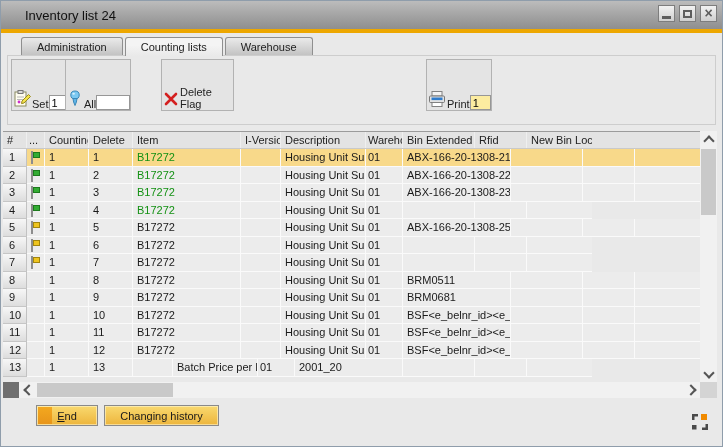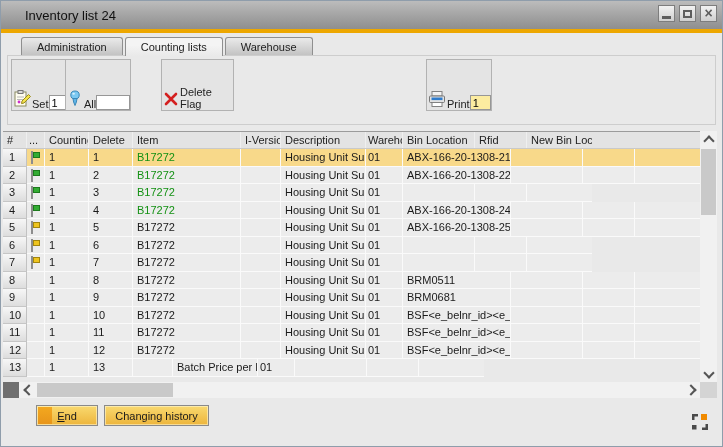--- a/index.html
+++ b/index.html
@@ -161,21 +161,21 @@
   <div class="table">
     <div class="thead" id="thead">
         <div class="hcell c0">#</div>
         <div class="hcell c1">...</div>
         <div class="hcell c2">Counting</div>
         <div class="hcell c3">Delete</div>
         <div class="hcell c4">Item</div>
         <div class="hcell c5">I-Version</div>
         <div class="hcell c6">Description</div>
         <div class="hcell c7">Warehouse</div>
-        <div class="hcell c9">Bin Location</div>
+        <div class="hcell c9">Bin Extended</div>
         <div class="hcell c10">Rfid</div>
         <div class="hcell c11">New Bin Location</div>
       </div>
     <div id="tbody">
         <div class="row selected">
       <div class="cell num c0">1</div>
       <div class="cell c1"><span class="flag flag-green"></span></div>
       <div class="cell c2">1</div>
       <div class="cell c3">1</div>
       <div class="cell c4"><span class="item-text green-item">B17272</span></div>
@@ -203,34 +203,34 @@
     </div>
         <div class="row">
       <div class="cell num c0">3</div>
       <div class="cell c1"><span class="flag flag-green"></span></div>
       <div class="cell c2">1</div>
       <div class="cell c3">3</div>
       <div class="cell c4"><span class="item-text green-item">B17272</span></div>
       <div class="cell c5"></div>
       <div class="cell c6">Housing Unit Subassembl</div>
       <div class="cell c7">01</div>
+      <div class="cell c8">ABX-166-20-1308-23</div>
       <div class="cell c9"></div>
       <div class="cell c10"></div>
       <div class="cell c11"></div>
     </div>
         <div class="row">
       <div class="cell num c0">4</div>
       <div class="cell c1"><span class="flag flag-green"></span></div>
       <div class="cell c2">1</div>
       <div class="cell c3">4</div>
       <div class="cell c4"><span class="item-text green-item">B17272</span></div>
       <div class="cell c5"></div>
       <div class="cell c6">Housing Unit Subassembl</div>
       <div class="cell c7">01</div>
-      <div class="cell c8">ABX-166-20-1308-24</div>
       <div class="cell c9"></div>
       <div class="cell c10"></div>
       <div class="cell c11"></div>
     </div>
         <div class="row">
       <div class="cell num c0">5</div>
       <div class="cell c1"><span class="flag flag-yellow"></span></div>
       <div class="cell c2">1</div>
       <div class="cell c3">5</div>
       <div class="cell c4"><span class="item-text">B17272</span></div>
@@ -339,20 +339,21 @@
       <div class="cell c11"></div>
     </div>
         <div class="row">
       <div class="cell num c0">13</div>
       <div class="cell c1"></div>
       <div class="cell c2">1</div>
       <div class="cell c3">13</div>
       <div class="cell c5"></div>
       <div class="cell c6">Batch Price per Batch</div>
       <div class="cell c7">01</div>
+      <div class="cell c8">2001_20</div>
       <div class="cell c9"></div>
       <div class="cell c10"></div>
       <div class="cell c11"></div>
     </div>
       </div>
   </div>
 
   <div class="vscroll">
     <div class="sb-btn" style="left:0;top:0;width:17px;height:16px;">
         <span class="chev up"></span>
@@ -371,21 +372,21 @@
     <div class="sb-thumb" style="left:34px;top:1px;width:136px;height:14px;"></div>
     <div class="sb-btn" style="right:0;top:0;width:16px;height:16px;">
         <span class="chev right"></span>
       </div>
   </div>
   <div class="sb-corner"></div>
 
   <div class="fbtn" id="end-btn" style="left:35px;width:62px;">
     <span class="btn-text first-underline">End</span>
   </div>
-  <div class="fbtn" style="left:103px;width:105px;text-align:right;">
+  <div class="fbtn" style="left:103px;width:115px;text-align:right;">
     <span class="btn-text">Changing history</span>
   </div>
 
   <div class="resize-grip">
     <svg width="18" height="18" viewBox="0 0 18 18">
       <rect x="10" y="1" width="6" height="6" fill="#f08a00"></rect>
       <path d="M1 1 h6 v2.5 h-3.5 v3.5 h-2.5 z" fill="#4a4a4a"></path>
       <path d="M17 17 h-6 v-2.5 h3.5 v-3.5 h2.5 z" fill="#4a4a4a"></path>
       <rect x="1" y="12" width="4.5" height="4.5" fill="#4a4a4a"></rect>
     </svg>

